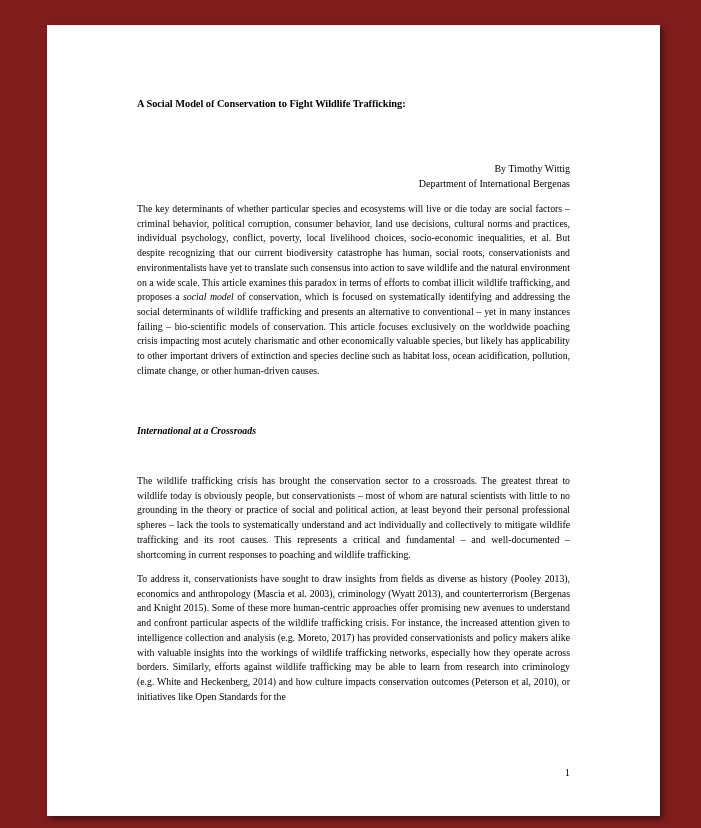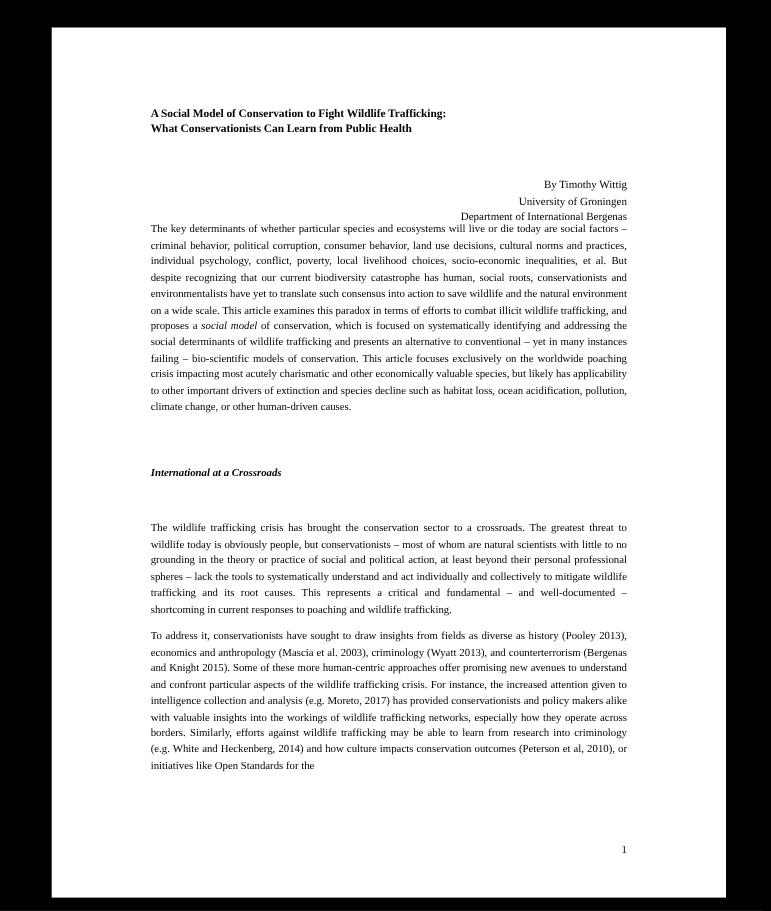--- a/index.html
+++ b/index.html
@@ -11,21 +11,21 @@
     height: 828px;
     background: #4e5356;
     font-family: "Liberation Serif", "DejaVu Serif", serif;
     overflow: hidden;
   }
 
   #viewer {
     position: relative;
     width: 701px;
     height: 828px;
-    background: #000000;
+    background: #7f1d1d;
   }
 
   
   #page {
     position: absolute;
     left: 47px;
     top: 25px;
     width: 613px;
     height: 791px;
     background: #ffffff;
@@ -107,26 +107,24 @@
 <body>
 
 <div id="viewer">
 
   <div id="page">
 
     <div class="content">
 
       <div class="doc-title">
         <span class="tline">A Social Model of Conservation to Fight Wildlife Trafficking:</span>
-        <span class="tline">What Conservationists Can Learn from Public Health</span>
       </div>
 
       <div class="byline">
         <span>By Timothy Wittig</span>
-        <span>University of Groningen</span>
         <span>Department of International Bergenas</span>
       </div>
 
       <div class="body-block p1"><span>The key determinants of whether particular species and ecosystems will live or die today are social factors – criminal behavior, political corruption, consumer behavior, land use decisions, cultural norms and practices, individual psychology, conflict, poverty, local livelihood choices, socio-economic inequalities, et al.  But despite recognizing that our current biodiversity catastrophe has human, social roots, conservationists and environmentalists have yet to translate such consensus into action to save wildlife and the natural environment on a wide scale.  This article examines this paradox in terms of efforts to combat illicit wildlife trafficking, and proposes a </span><em>social model</em><span> of conservation, which is focused on systematically identifying and addressing the social determinants of wildlife trafficking and presents an alternative to conventional – yet in many instances failing – bio-scientific models of conservation. This article focuses exclusively on the worldwide poaching crisis impacting most acutely charismatic and other economically valuable species, but likely has applicability to other important drivers of extinction and species decline such as habitat loss, ocean acidification, pollution, climate change, or other human-driven causes.</span></div>
 
       <div class="section-head">International at a Crossroads</div>
 
       <div class="body-block p2">The wildlife trafficking crisis has brought the conservation sector to a crossroads. The greatest threat to wildlife today is obviously people, but conservationists – most of whom are natural scientists with little to no grounding in the theory or practice of social and political action, at least beyond their personal professional spheres – lack the tools to systematically understand and act individually and collectively to mitigate wildlife trafficking and its root causes. This represents a critical and fundamental – and well-documented – shortcoming in current responses to poaching and wildlife trafficking.</div>
 
       <div class="body-block p3">To address it, conservationists have sought to draw insights from fields as diverse as history (Pooley 2013), economics and anthropology (Mascia et al. 2003), criminology (Wyatt 2013), and counterterrorism (Bergenas and Knight 2015).  Some of these more human-centric approaches offer promising new avenues to understand and confront particular aspects of the wildlife trafficking crisis.  For instance, the increased attention given to intelligence collection and analysis (e.g. Moreto, 2017) has provided conservationists and policy makers alike with valuable insights into the workings of wildlife trafficking networks, especially how they operate across borders.  Similarly, efforts against wildlife trafficking may be able to learn from research into criminology (e.g. White and Heckenberg, 2014) and how culture impacts conservation outcomes (Peterson et al, 2010), or initiatives like Open Standards for the</div>

